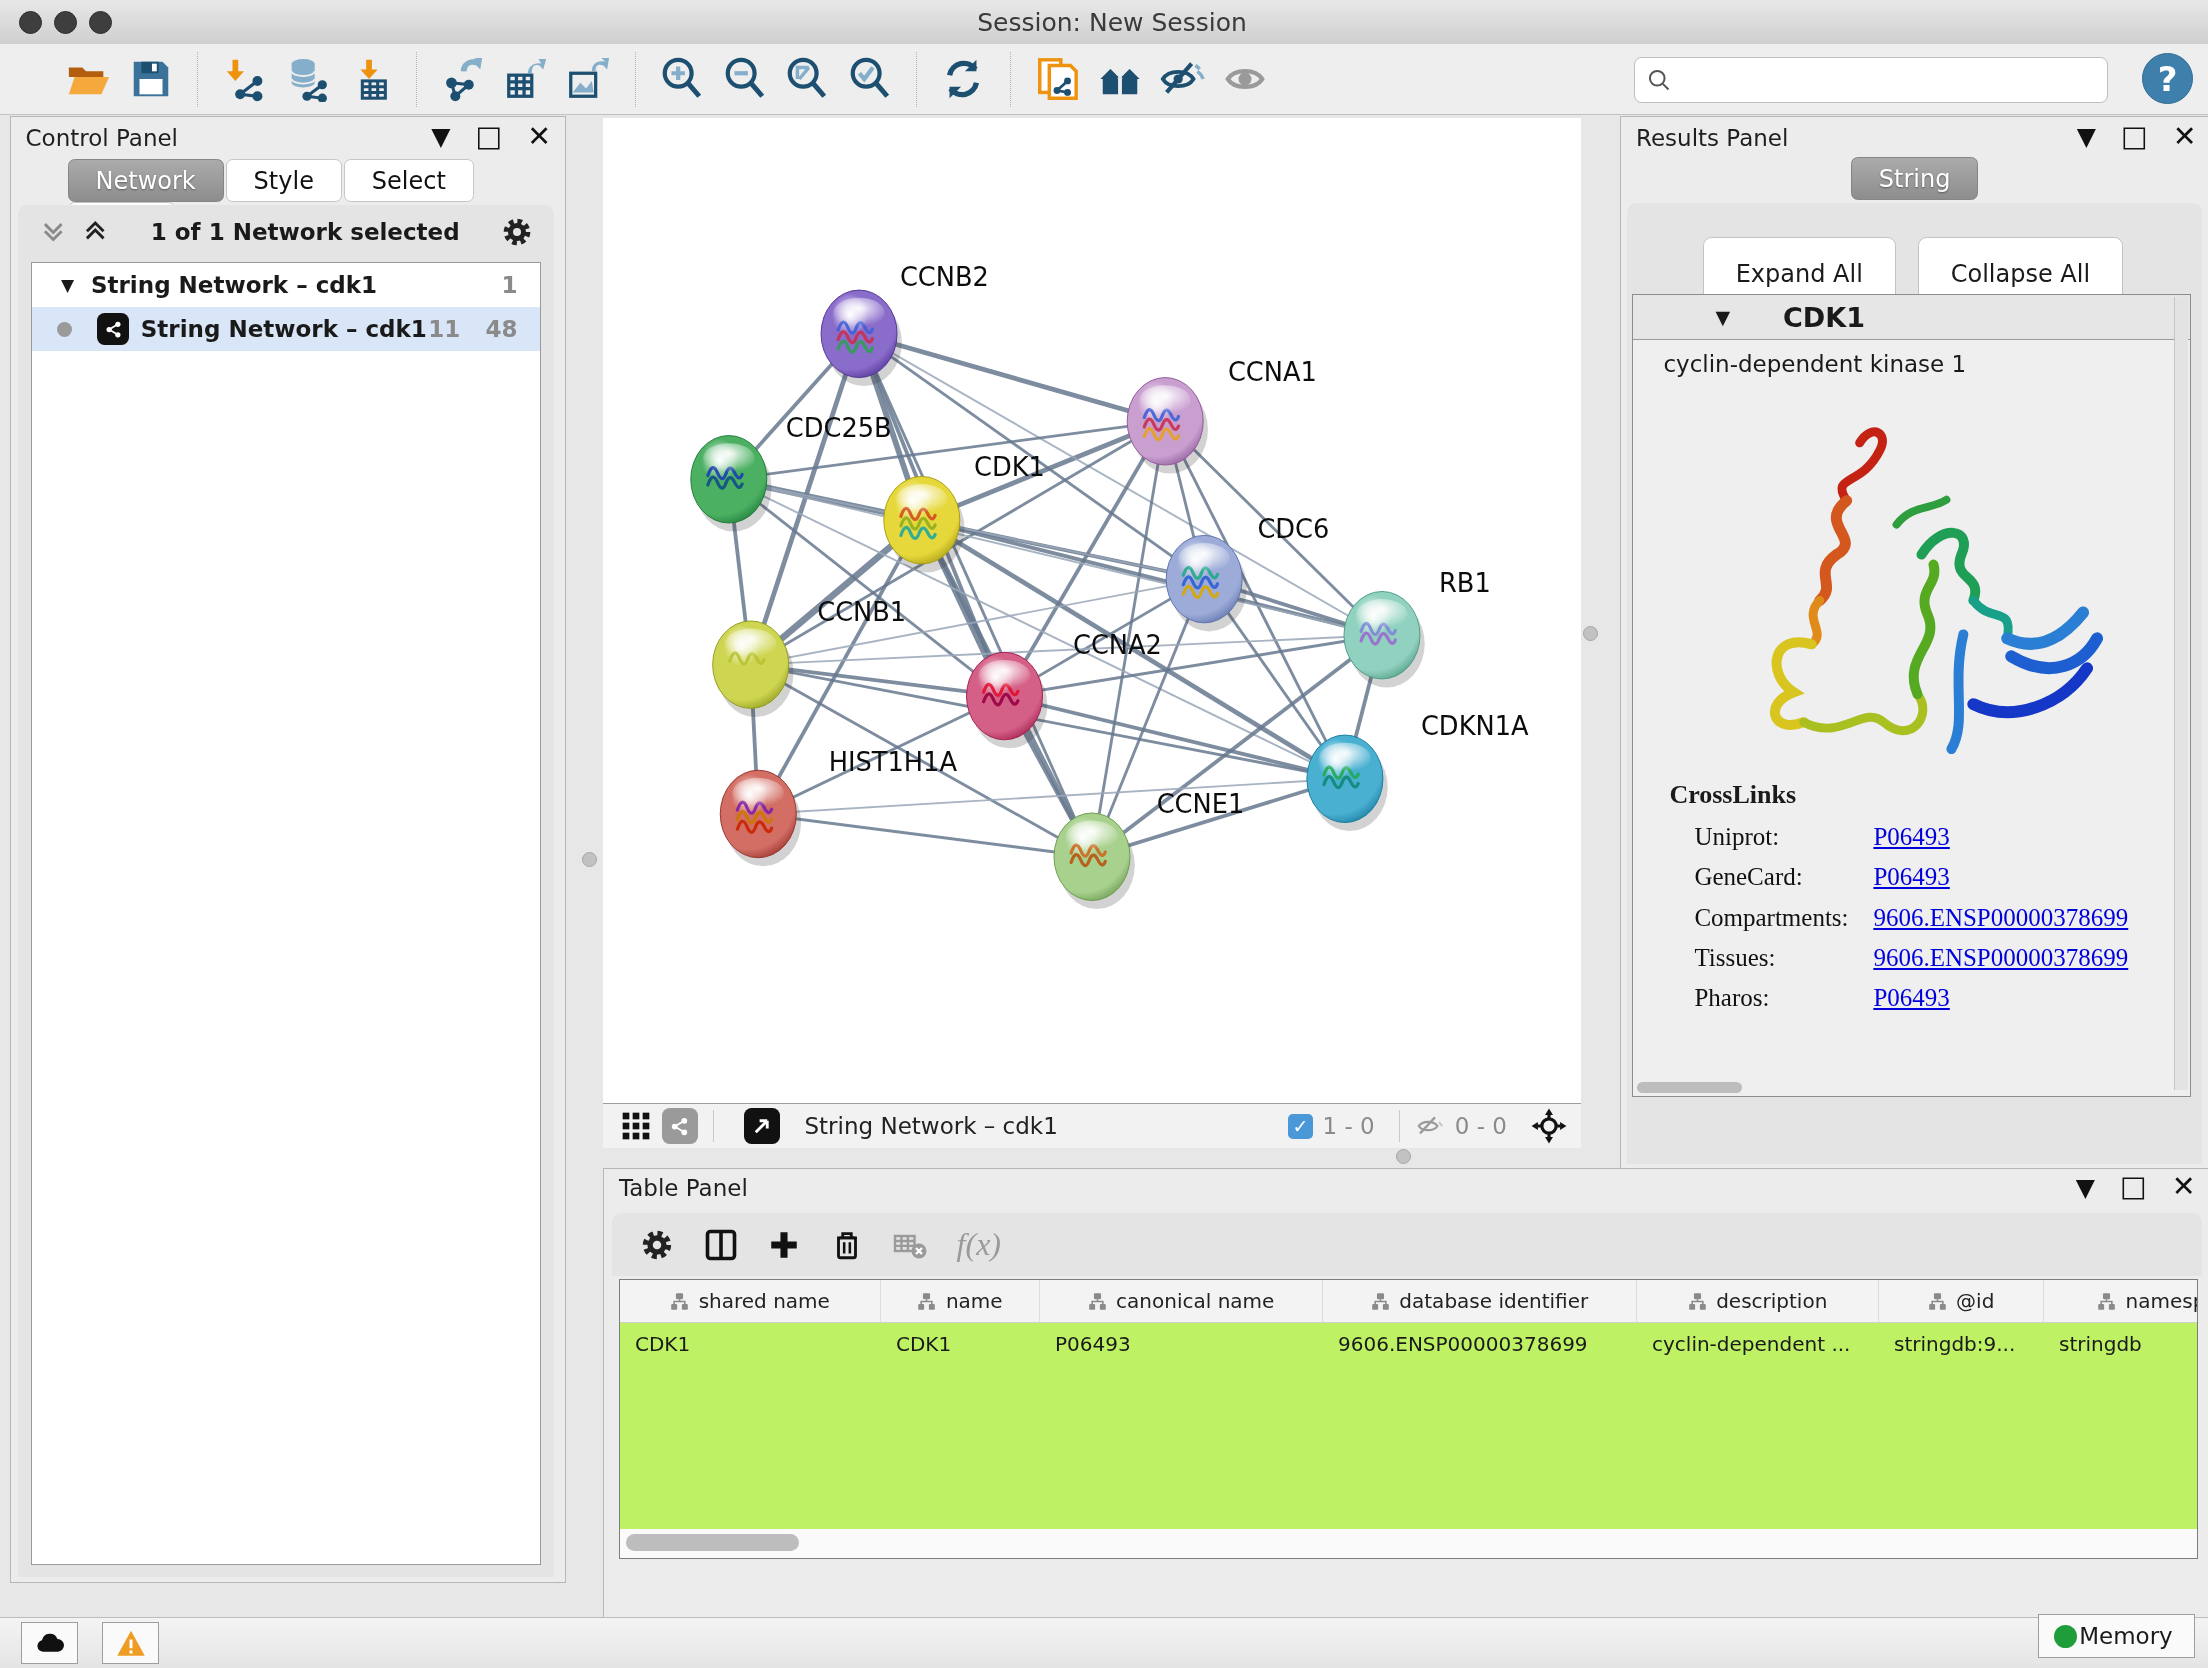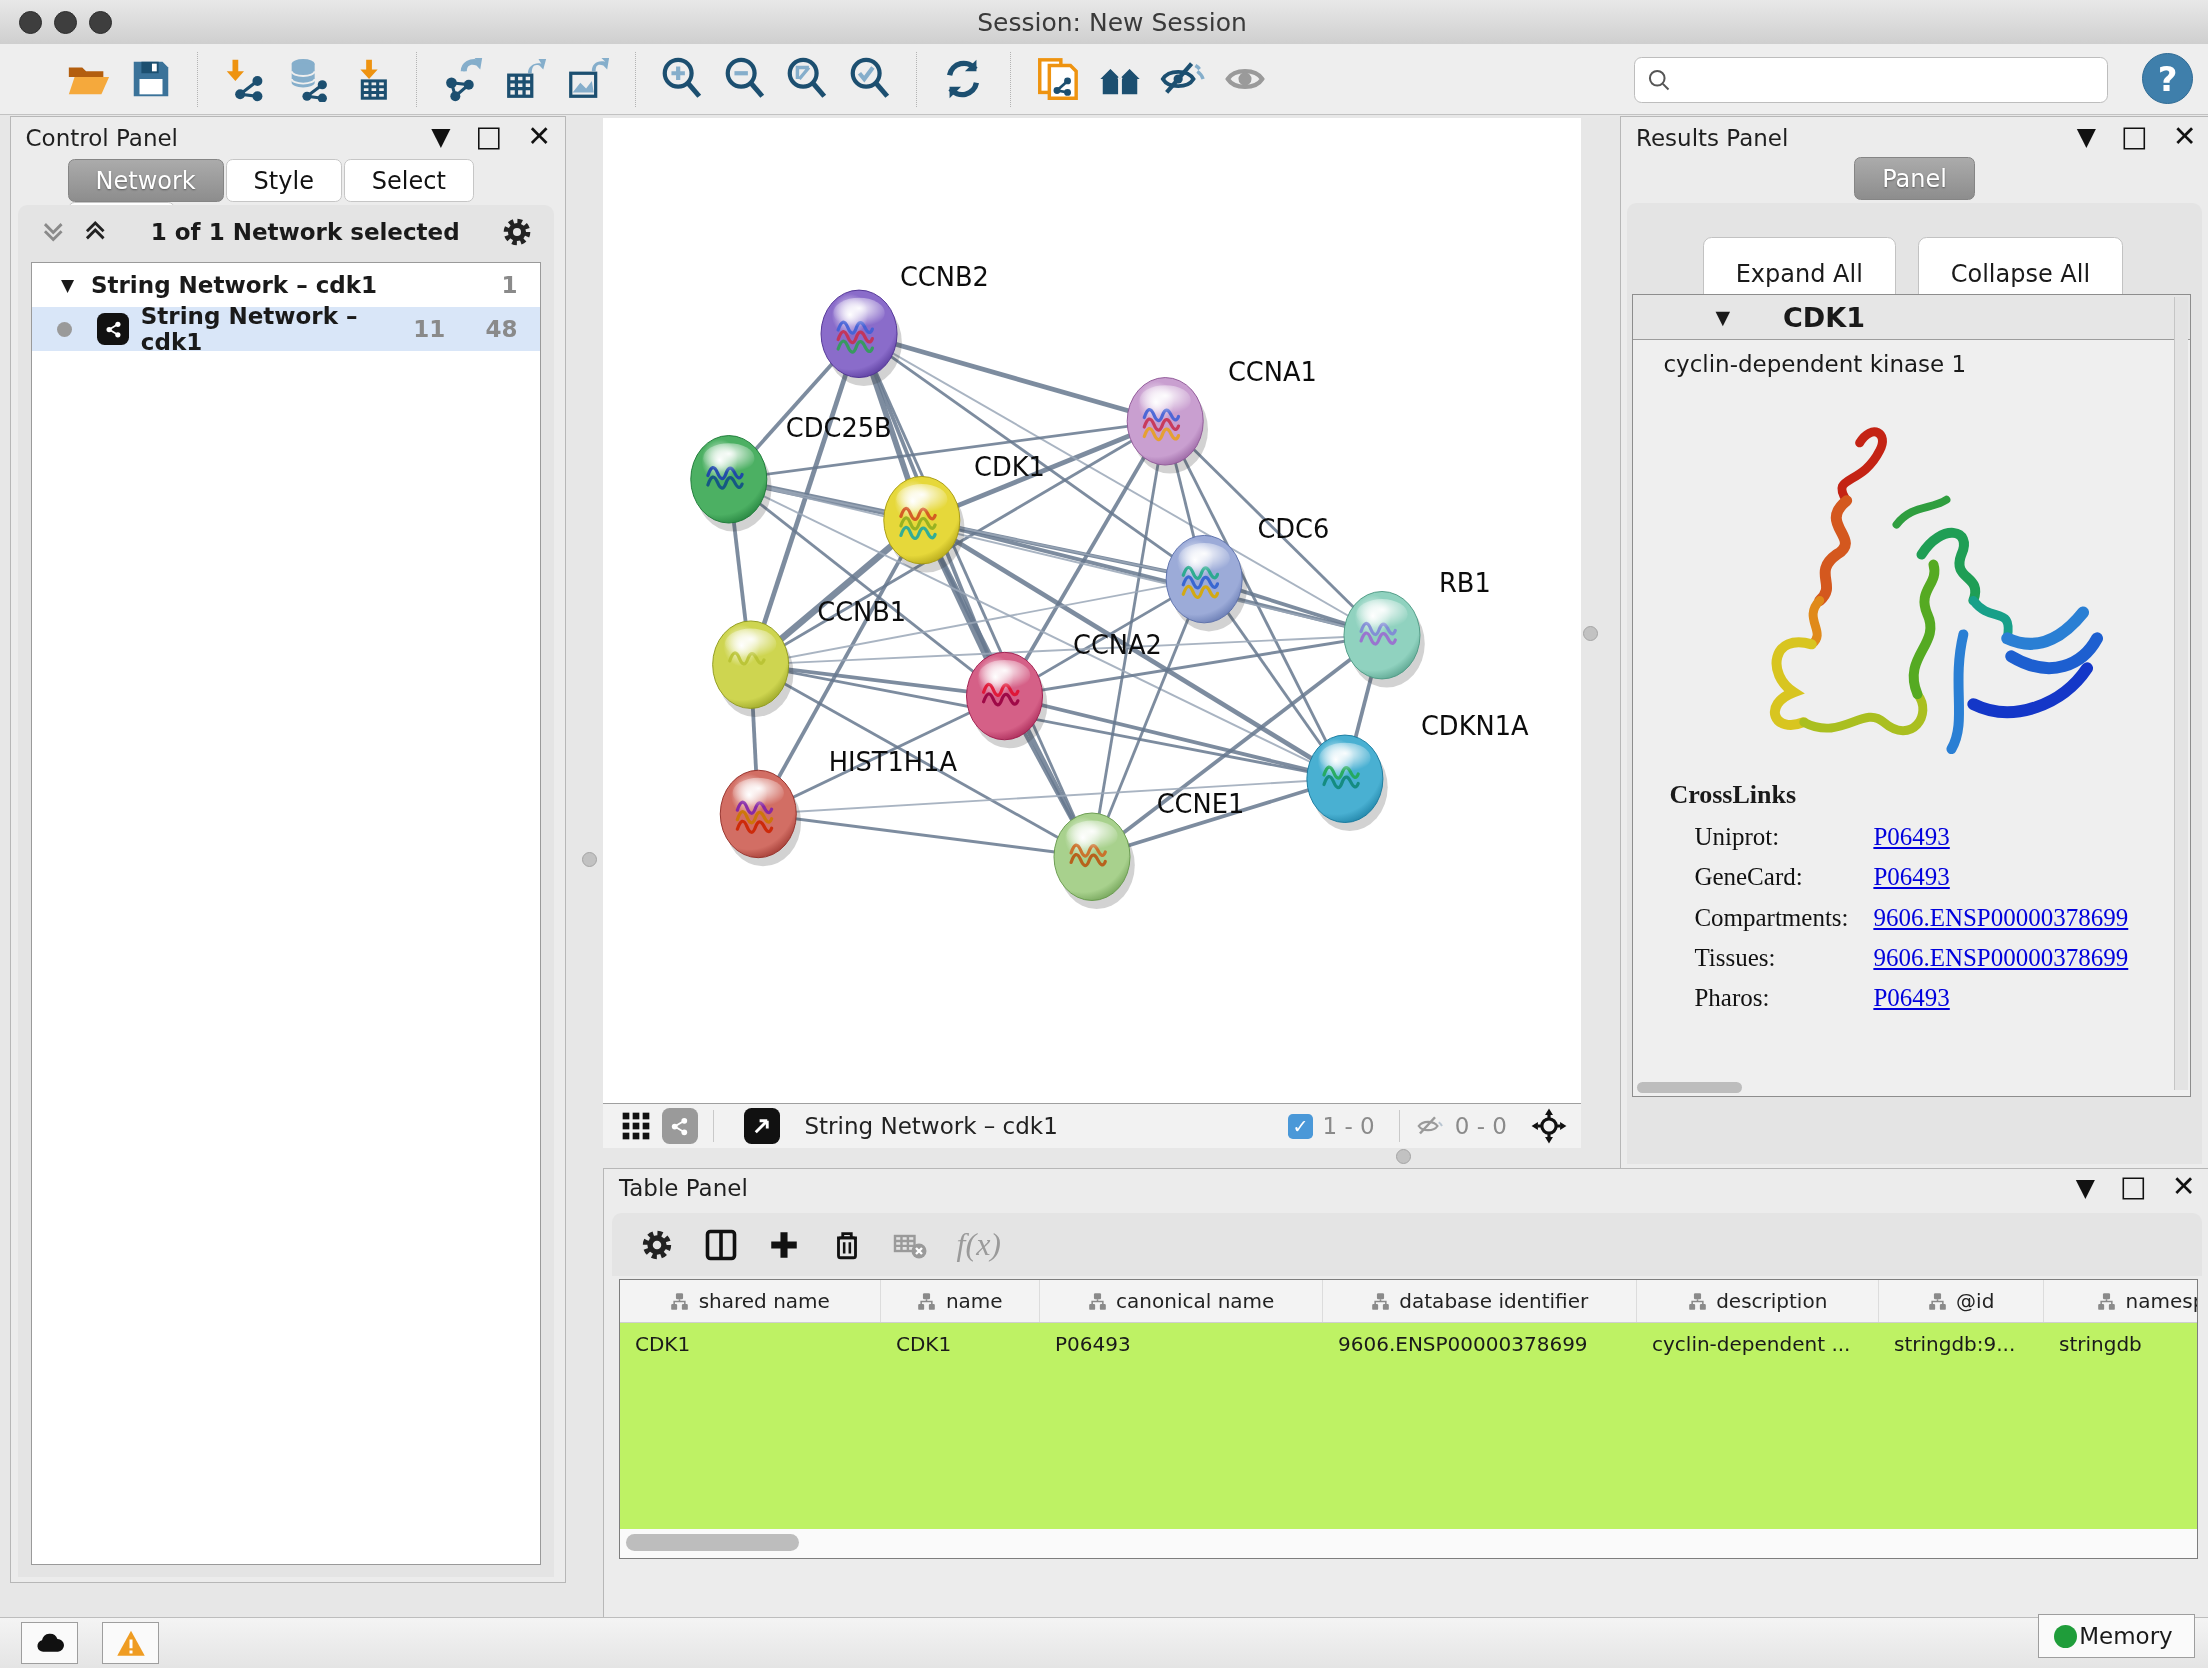--- a/index.html
+++ b/index.html
@@ -328,21 +328,21 @@
         <span style="width:15px;height:15px;border-radius:50%;background:#9a9a9a;margin:0 25px 0 25px"></span>
         <span class="share-badge">
           <svg viewBox="0 0 24 24">
               <circle cx="7" cy="12" r="3" fill="#fff"></circle>
               <circle cx="17" cy="6" r="3" fill="#fff"></circle>
           <circle cx="17" cy="18" r="3" fill="#fff"></circle>
               <path d="M7 12l10-6M7 12l10 6" stroke="#fff" stroke-width="2"></path>
             </svg>
           </span>
         <span style="flex:1">String Network – cdk1</span>
-        <span class="cnt" style="margin-right:40px">11</span>
+        <span class="cnt" style="margin-right:25px">11</span>
         <span class="cnt" style="margin-right:23px">48</span>
       </div>
     </div>
   </div>
 </div>
 
 <div id="net-canvas" class="abs">
   <svg id="net-svg" viewBox="0 0 1028 1036">
       <defs>
         <radialGradient id="hl" cx="50%" cy="35%" r="60%">
@@ -607,21 +607,21 @@
     </svg>
 </div>
 
 <div id="results-panel" class="abs">
   <div style="position:absolute;left:15px;top:7.6px" class="panel-title">Results Panel</div>
   <div class="panel-btns" style="right:13.3px;top:5.7px">
     <span class="pbtn">▼</span>
     <span class="pbtn sq">□</span>
     <span class="pbtn x">✕</span>
   </div>
-  <div id="rp-tabrow"><span class="tab sel">Panel</span></div>
+  <div id="rp-tabrow"><span class="tab sel">String</span></div>
   <div id="rp-body">
     <div style="position:absolute;left:76px;top:34px" class="rp-btn">Expand All</div>
     <div style="position:absolute;left:291px;top:34px" class="rp-btn">Collapse All</div>
     <div id="entry-box">
       <div id="entry-head">
         <span style="margin-left:82px;font-size:19px">▼</span>
         <span id="entry-name">CDK1</span>
       </div>
       <div id="entry-desc">cyclin-dependent kinase 1</div>
       <svg style="display:block;margin:27px auto 0;width:399px;height:361px" viewBox="0 0 400 360">

